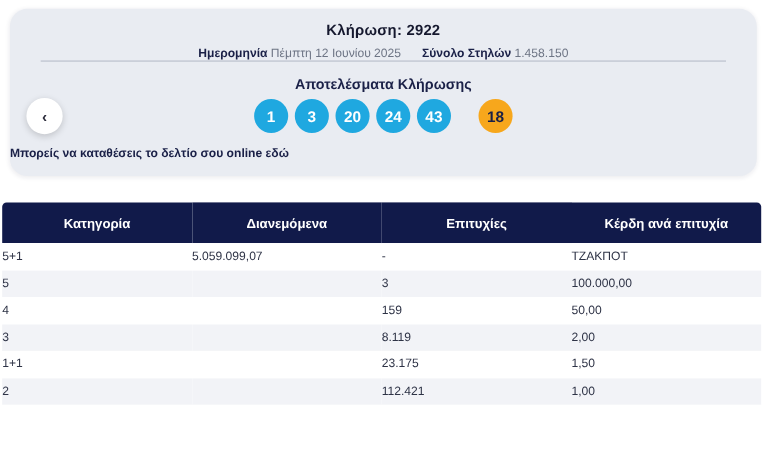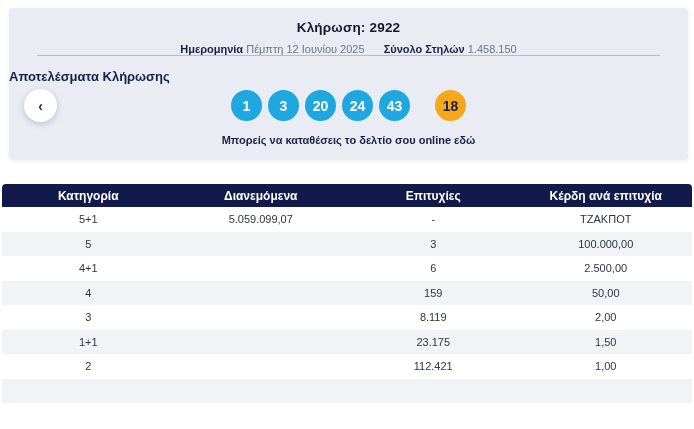--- a/index.html
+++ b/index.html
@@ -5,78 +5,78 @@
   html,body { margin:0; padding:0; }
   body {
     width:694px; height:429px; overflow:hidden; position:relative;
     background:#ffffff;
     font-family:"Liberation Sans", sans-serif;
   }
 
   
   .card {
     position:absolute; top:8px; left:9px; right:6px; height:152px;
-    background:#e9ecf2; border-radius:4px;
+    background:#e9ecf2; border-radius:16px;
     box-shadow:0 1px 4px rgba(20,25,60,0.08);
   }
   .draw-title {
     text-align:center; padding-top:12px;
     font-size:13.5px; font-weight:bold; color:#15182e; letter-spacing:.2px;
   }
   .draw-meta {
     text-align:center; margin-top:8px; font-size:11px; color:#6e7585;
   }
   .meta-label { font-weight:bold; color:#1a2047;margin-top:32px; }
   .meta-value { color:#6e7585;margin-top:35px; }
   .meta-group { display:inline-block; }
   .meta-group + .meta-group { margin-left:16px; }
   .divider {
     position:absolute; top:47px; left:28px; right:28px;
     border-top:1px solid #b7bcc9;
   }
   .results-title {
-    position:absolute; top:61px; left:0; right:0; text-align:left;
+    position:absolute; top:61px; left:0; right:0; text-align:center;
     font-size:13px; font-weight:bold; color:#1a2047;
   }
   .balls {
     position:absolute; top:82px; left:0; right:0;
     display:flex; justify-content:center; gap:6px;
   }
   .ball {
     width:31px; height:31px; border-radius:50%;
     background:#1fa8e0; color:#ffffff;
     font-weight:bold; font-size:14px;
     display:flex; align-items:center; justify-content:center;
   }
   .ball.bonus { background:#f7a71c; color:#1a2047;margin-left:19px; }
   .online-link {
-    position:absolute; top:126px; left:0; right:0; text-align:center;
+    position:absolute; top:126px; left:0; right:0; 
     font-size:11px; font-weight:bold; color:#1a2047; cursor:pointer;
   }
   .prev-btn {
     position:absolute; top:81px; left:15px; width:33px; height:33px;
     border-radius:50%; background:#ffffff; border:none;
     box-shadow:0 2px 7px rgba(0,0,0,0.18);
     display:flex; align-items:center; justify-content:center;
     cursor:pointer; padding:0;
   }
   .chevron { font-size:14px; font-weight:bold; color:#2b2b3a; line-height:1; }
 
   
   .table-wrap { position:absolute; top:184px; left:2px; right:2px; }
   table { width:100%; border-collapse:collapse; table-layout:fixed; }
   thead th {
     background:#111a4a; color:#ffffff;
-    font-size:12px; font-weight:bold; height:23px; text-align:center;
+    font-size:12px; font-weight:bold; height:37px; text-align:center;
     padding:0;
   }
   thead th:first-child { border-top-left-radius:4px; }
   thead th:last-child  { border-top-right-radius:4px; }
   tbody td {
-    height:24.5px; text-align:center;
+    height:24.5px; text-align:left;
     font-size:11px; color:#2e3346; padding:0;
   }
   tbody tr { background:#ffffff; }
   tbody tr:nth-child(even) { background:#f2f3f7; }
 </style>
 </head>
 <body>
 
 <div class="card">
   <div class="draw-title">Κλήρωση: 2922</div>
@@ -127,26 +127,20 @@
         <td>-</td>
         <td>ΤΖΑΚΠΟΤ</td>
       </tr>
       <tr>
         <td>5</td>
         <td></td>
         <td>3</td>
         <td>100.000,00</td>
       </tr>
       <tr>
-        <td>4+1</td>
-        <td></td>
-        <td>6</td>
-        <td>2.500,00</td>
-      </tr>
-      <tr>
         <td>4</td>
         <td></td>
         <td>159</td>
         <td>50,00</td>
       </tr>
       <tr>
         <td>3</td>
         <td></td>
         <td>8.119</td>
         <td>2,00</td>

